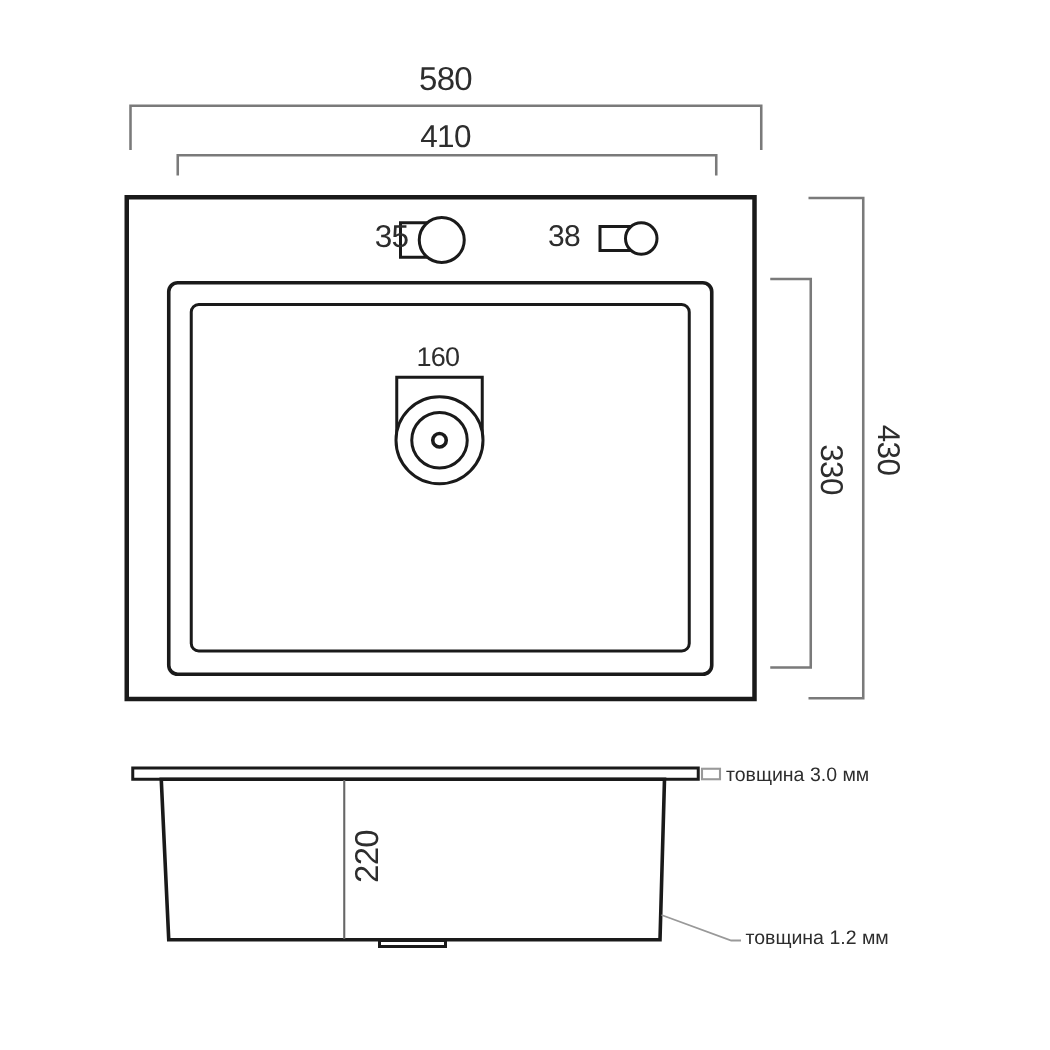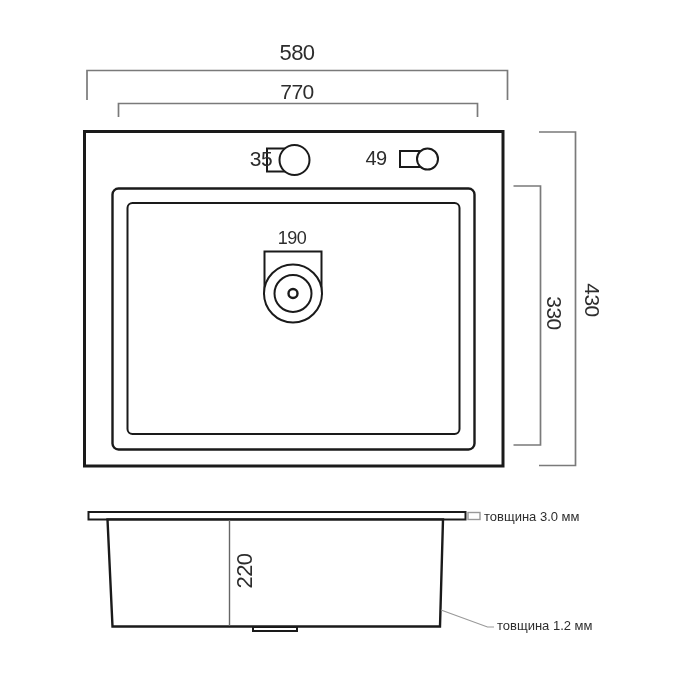--- a/index.html
+++ b/index.html
@@ -62,23 +62,23 @@
       <rect x="88.5" y="512" width="377" height="7.5" fill="#ffffff" stroke="#1a1a1a" stroke-width="2"></rect>
       <path d="M107.5 519.5 L443 519.5 L440 626.5 L112.5 626.5 Z" fill="#ffffff" stroke="#1a1a1a" stroke-width="2.4" stroke-linejoin="miter"></path>
       <line x1="229.5" y1="520" x2="229.5" y2="626" stroke="#666666" stroke-width="1.4"></line>
       <rect x="253" y="627" width="44" height="4" fill="#ffffff" stroke="#1a1a1a" stroke-width="2"></rect>
       <rect x="468" y="512.5" width="12" height="7" fill="#ffffff" stroke="#999999" stroke-width="1.4"></rect>
       <path d="M441 610 L487.5 627 L494 627" fill="none" stroke="#999999" stroke-width="1.2"></path>
     </g>
   </svg>
 
   <span class="lbl lbl-580">580</span>
-  <span class="lbl lbl-530">770</span>
+  <span class="lbl lbl-530">410</span>
   <span class="lbl lbl-430">430</span>
   <span class="lbl lbl-330">330</span>
   <span class="lbl lbl-220">220</span>
   <span class="lbl lbl-35">35</span>
-  <span class="lbl lbl-28">49</span>
-  <span class="lbl lbl-110">190</span>
+  <span class="lbl lbl-28">38</span>
+  <span class="lbl lbl-110">160</span>
   <span class="lbl lbl-th3">товщина 3.0 мм</span>
   <span class="lbl lbl-th15">товщина 1.2 мм</span>
 
 </div>
 
 </body></html>

